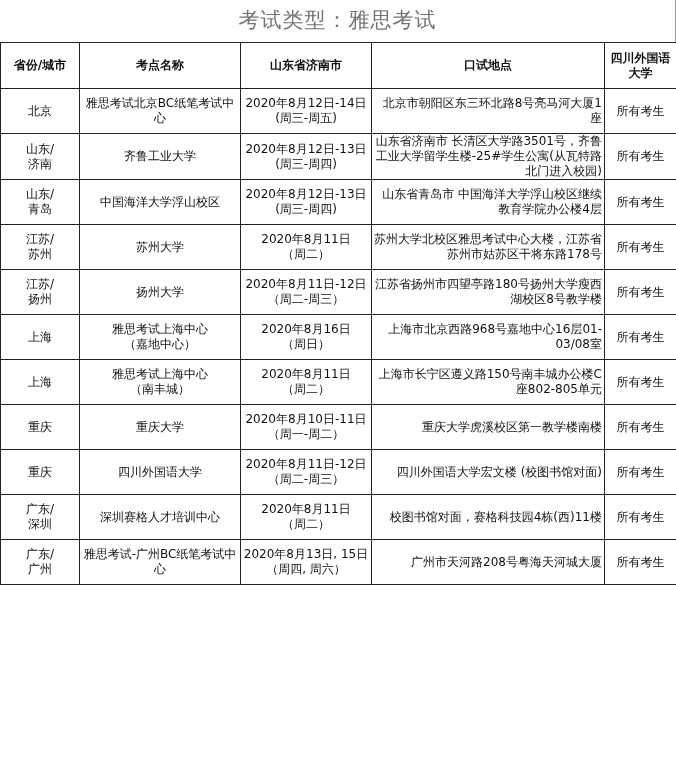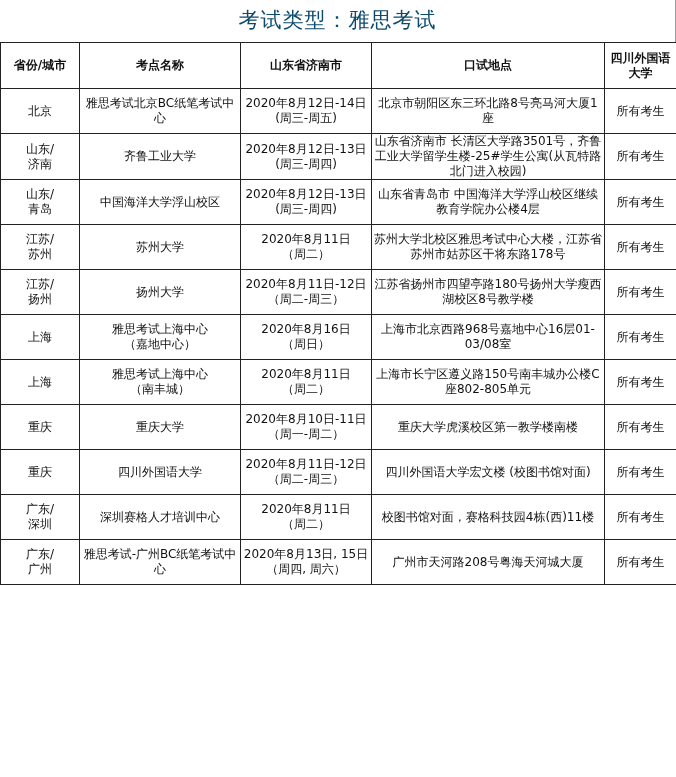--- a/index.html
+++ b/index.html
@@ -1,32 +1,32 @@
 <!DOCTYPE html>
 <html><head>
   <meta charset="utf-8">
   <style>
     html, body { margin: 0; padding: 0; background: #ffffff; }
     body { width: 676px; height: 777px; overflow: hidden; font-family: "DejaVu Sans", "Liberation Sans", sans-serif; color: #111; }
     .title {
       height: 42px; line-height: 40px; text-align: center;
-      font-size: 21px; color: #0c4a6e; letter-spacing: 1px;
+      font-size: 21px; color: #737373; letter-spacing: 1px;
       border-right: 1px solid #999;
     }
     table {
       border-collapse: collapse; table-layout: fixed;
       width: 676px; font-size: 12px;
     }
     td, th {
       border: 1px solid #222; padding: 0 2px;
       vertical-align: middle; line-height: 15px;
     }
     th { font-weight: bold; font-size: 12px; text-align: center; height: 45px; }
     td.c { text-align: center; }
-    td.l { text-align: center; padding-left: 2px; }
+    td.l { text-align: right; padding-left: 2px; }
     col.c1 { width: 79px; } col.c2 { width: 161px; } col.c3 { width: 131px; }
     col.c4 { width: 233px; } col.c5 { width: 72px; }
     tr.r td { height: 44px; }
     tr.tall td { height: 91px; }
   </style>
 </head>
 <body>
 
 <div class="title">考试类型：雅思考试</div>
 

